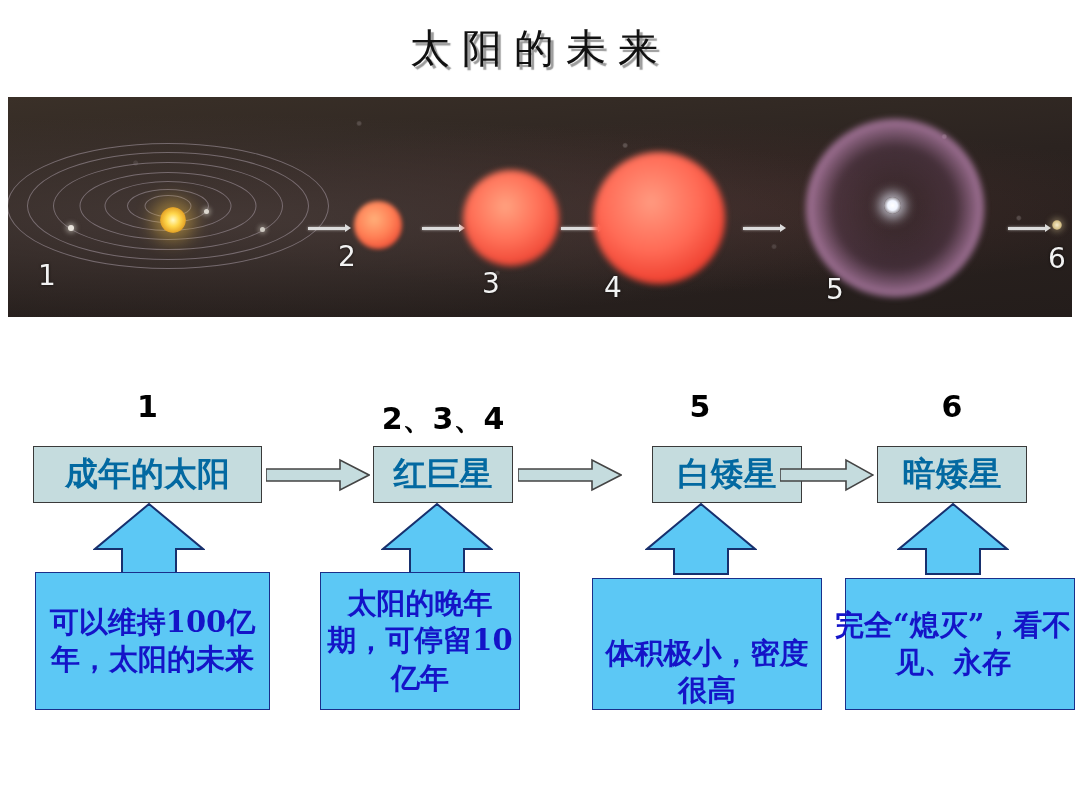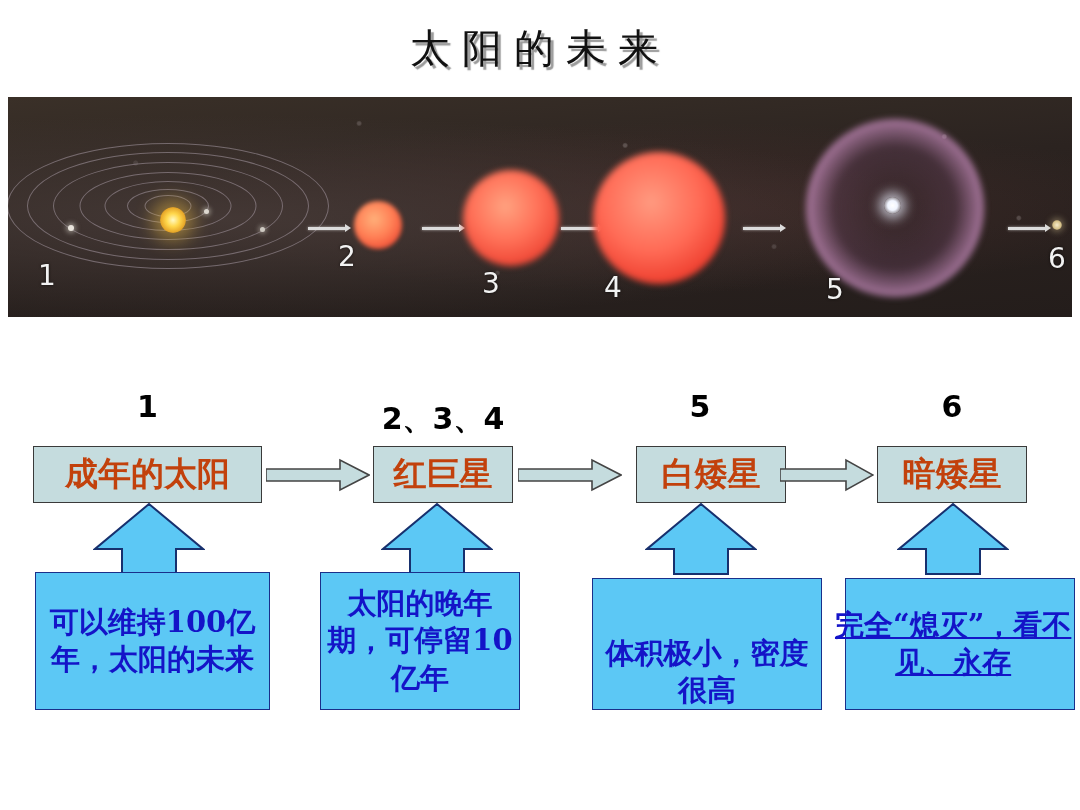--- a/index.html
+++ b/index.html
@@ -88,21 +88,21 @@
   }
 
   
   .name-box{
     position:absolute;height:57px;
     background:#c5dcde;
     border:1.5px solid #3a3a3a;
     box-sizing:border-box;
     display:flex;align-items:center;justify-content:center;
     font-family:Liberation Sans, sans-serif;
-    font-size:33px;font-weight:bold;color:#c2410c;
+    font-size:33px;font-weight:bold;color:#0369a1;
     letter-spacing:0px;white-space:nowrap;
   }
 
   
   .h-arrow{position:absolute;height:34px;}
   .h-arrow svg{display:block;}
 
   
   .up-arrow{position:absolute;}
   .up-arrow svg{display:block;}
@@ -116,21 +116,21 @@
     display:flex;align-items:center;justify-content:center;
     text-align:center;
     font-family:"DejaVu Serif","Liberation Serif",serif;
     font-weight:bold;
     font-size:29px;
     line-height:1.28;
     color:#1414c8;
   }
   .cap-box .txt{display:block;width:100%;}
   .cap-box.overflow .txt{
-    width:112%;margin-left:-6%;text-decoration:underline;
+    width:112%;margin-left:-6%;
   }
 </style>
 </head>
 <body>
 
 <div id="slide-title">太阳的未来</div>
 
 <div id="star-strip">
   <div class="bg-noise"></div>
 
@@ -188,21 +188,21 @@
   <div class="stage-label" style="left:1040px;top:145px;">6</div>
 </div>
 
 <div class="stage-num" style="left:33px;top:389px;width:229px;">1</div>
 <div class="stage-num" style="left:348px;top:399px;width:190px;">2、3、4</div>
 <div class="stage-num" style="left:625px;top:389px;width:150px;">5</div>
 <div class="stage-num" style="left:877px;top:389px;width:150px;">6</div>
 
 <div class="name-box" style="left:33px;top:446px;width:229px;">成年的太阳</div>
 <div class="name-box" style="left:373px;top:446px;width:140px;">红巨星</div>
-<div class="name-box" style="left:636px;top:446px;width:150px;">白矮星</div>
+<div class="name-box" style="left:652px;top:446px;width:150px;">白矮星</div>
 <div class="name-box" style="left:877px;top:446px;width:150px;">暗矮星</div>
 
 <div class="h-arrow" style="left:266px;top:458px;width:104px;">
   <svg width="104" height="34" viewBox="0 0 104 34">
     <polygon points="0,11 74,11 74,2 103,17 74,32 74,23 0,23" fill="#c5dcde" stroke="#444444" stroke-width="1.6"></polygon>
   </svg>
 </div>
 <div class="h-arrow" style="left:518px;top:458px;width:104px;">
   <svg width="104" height="34" viewBox="0 0 104 34">
     <polygon points="0,11 74,11 74,2 103,17 74,32 74,23 0,23" fill="#c5dcde" stroke="#444444" stroke-width="1.6"></polygon>

